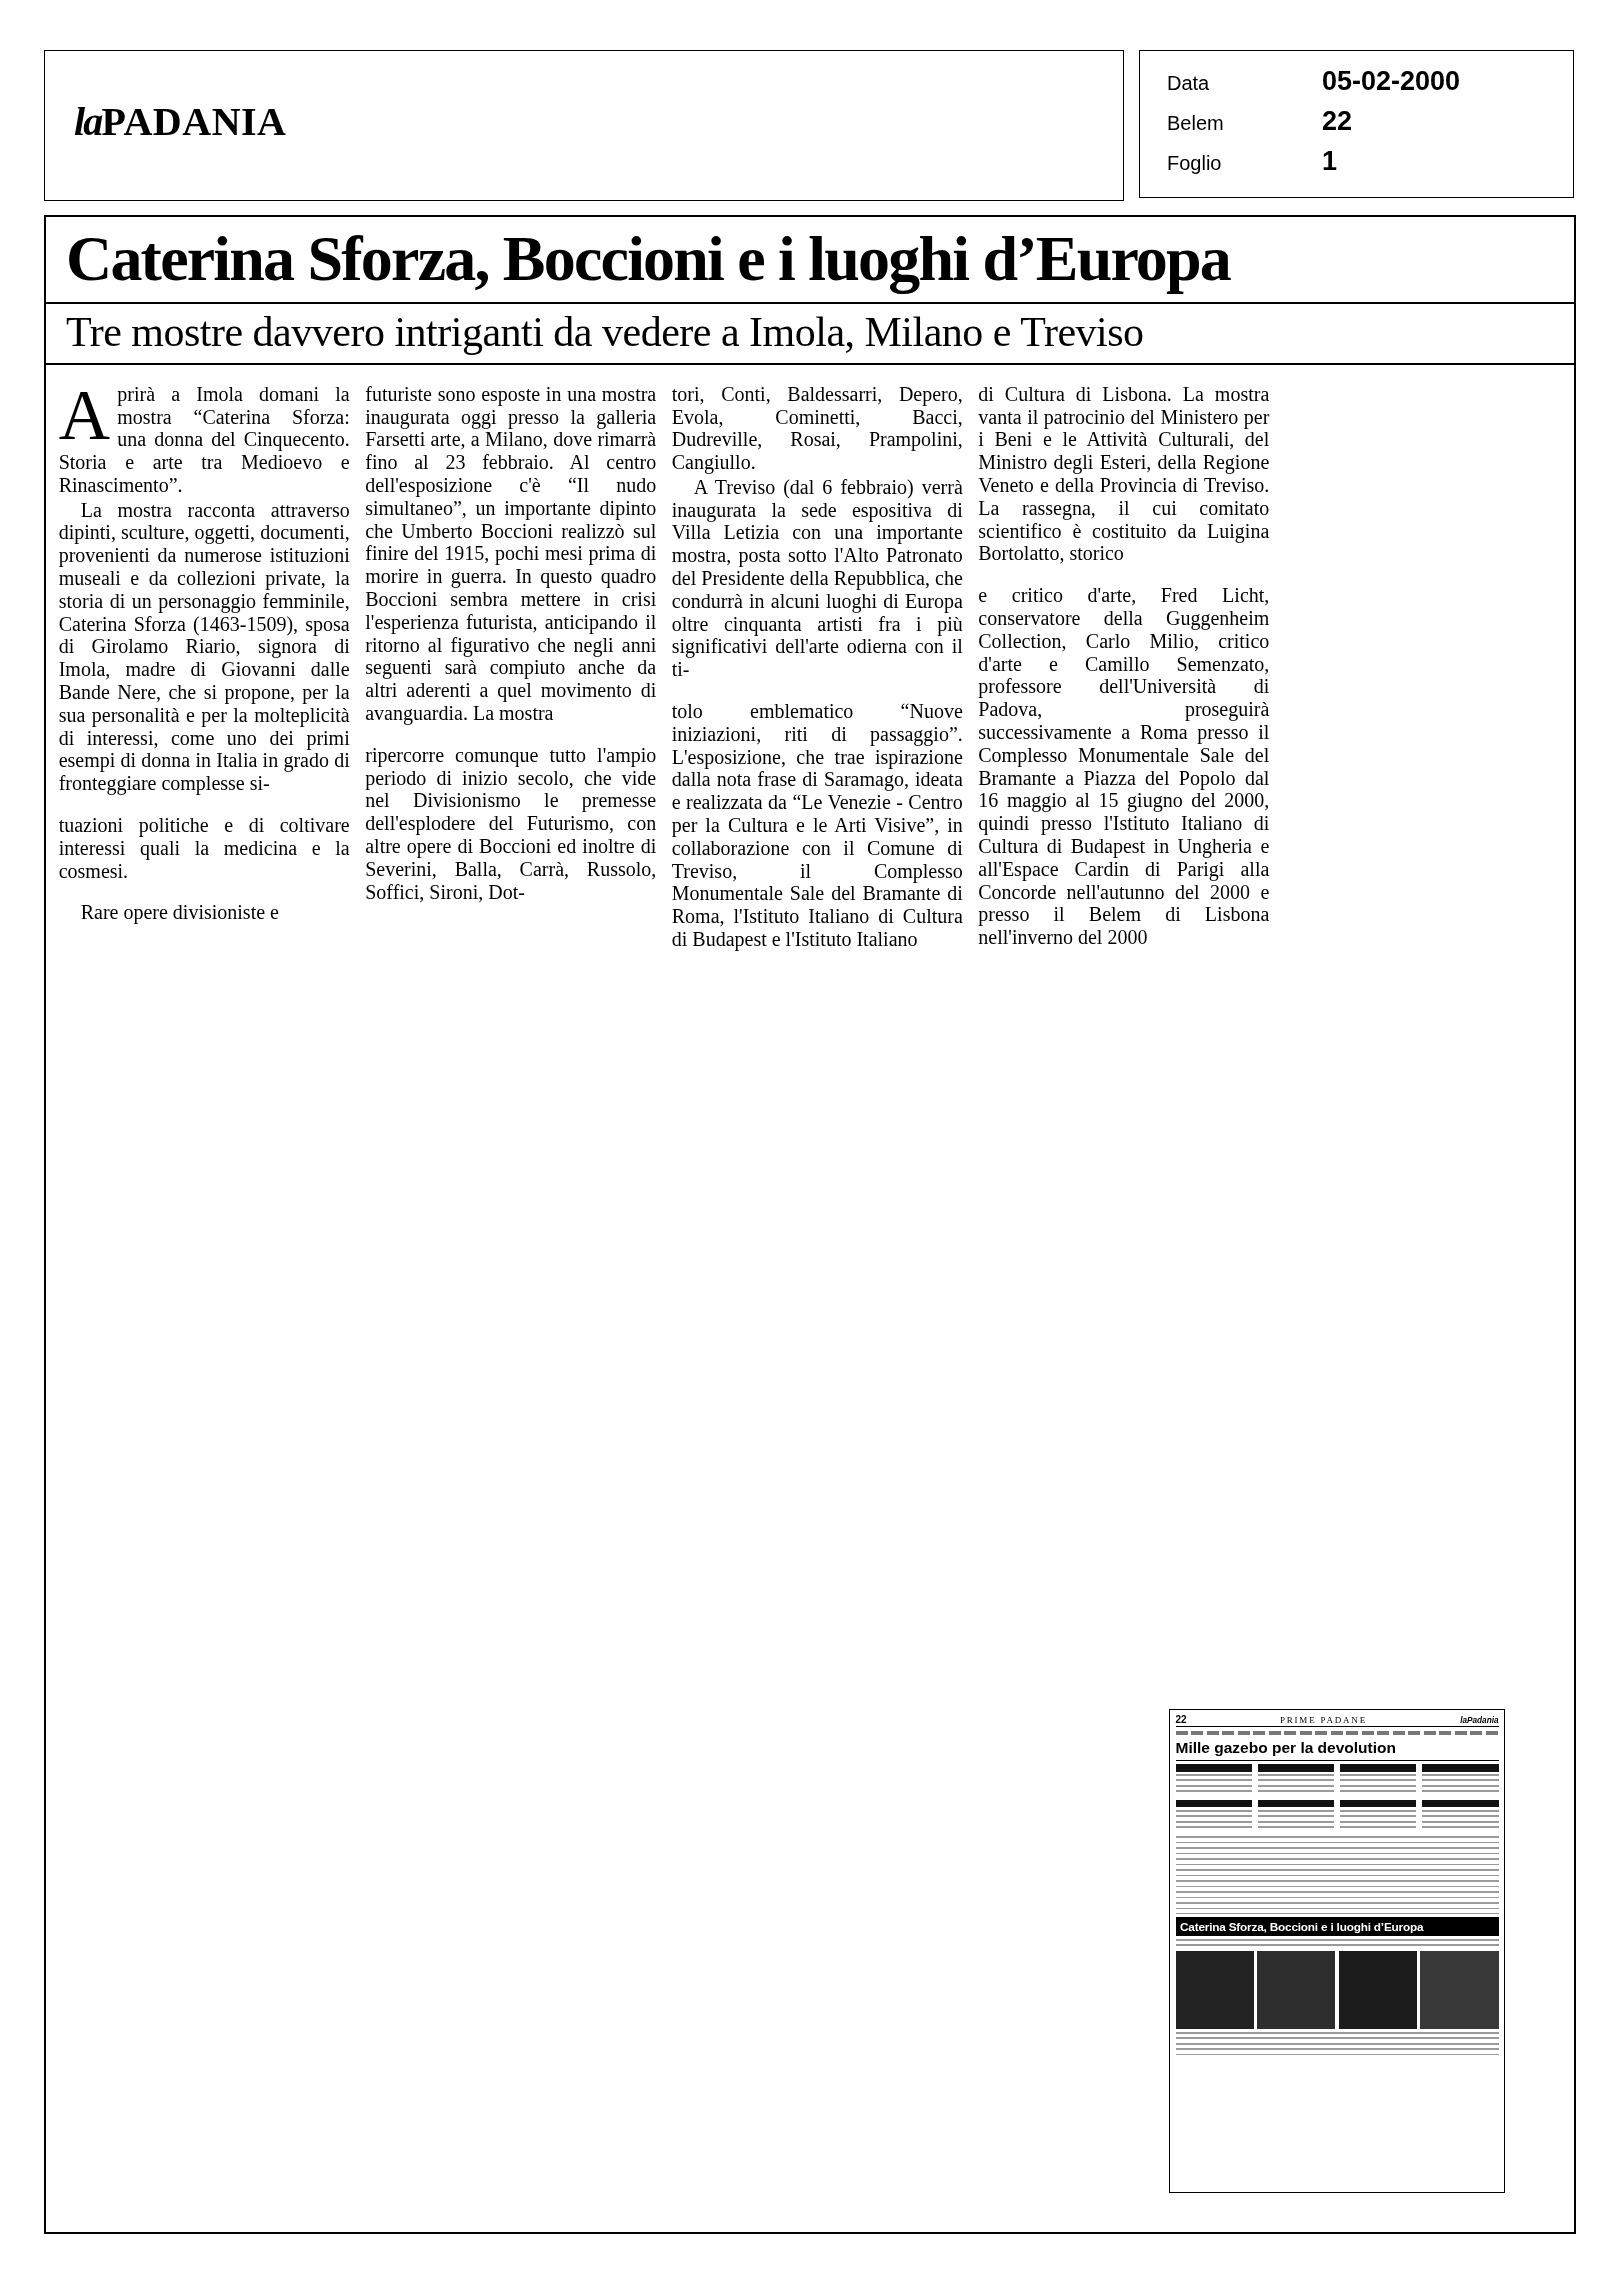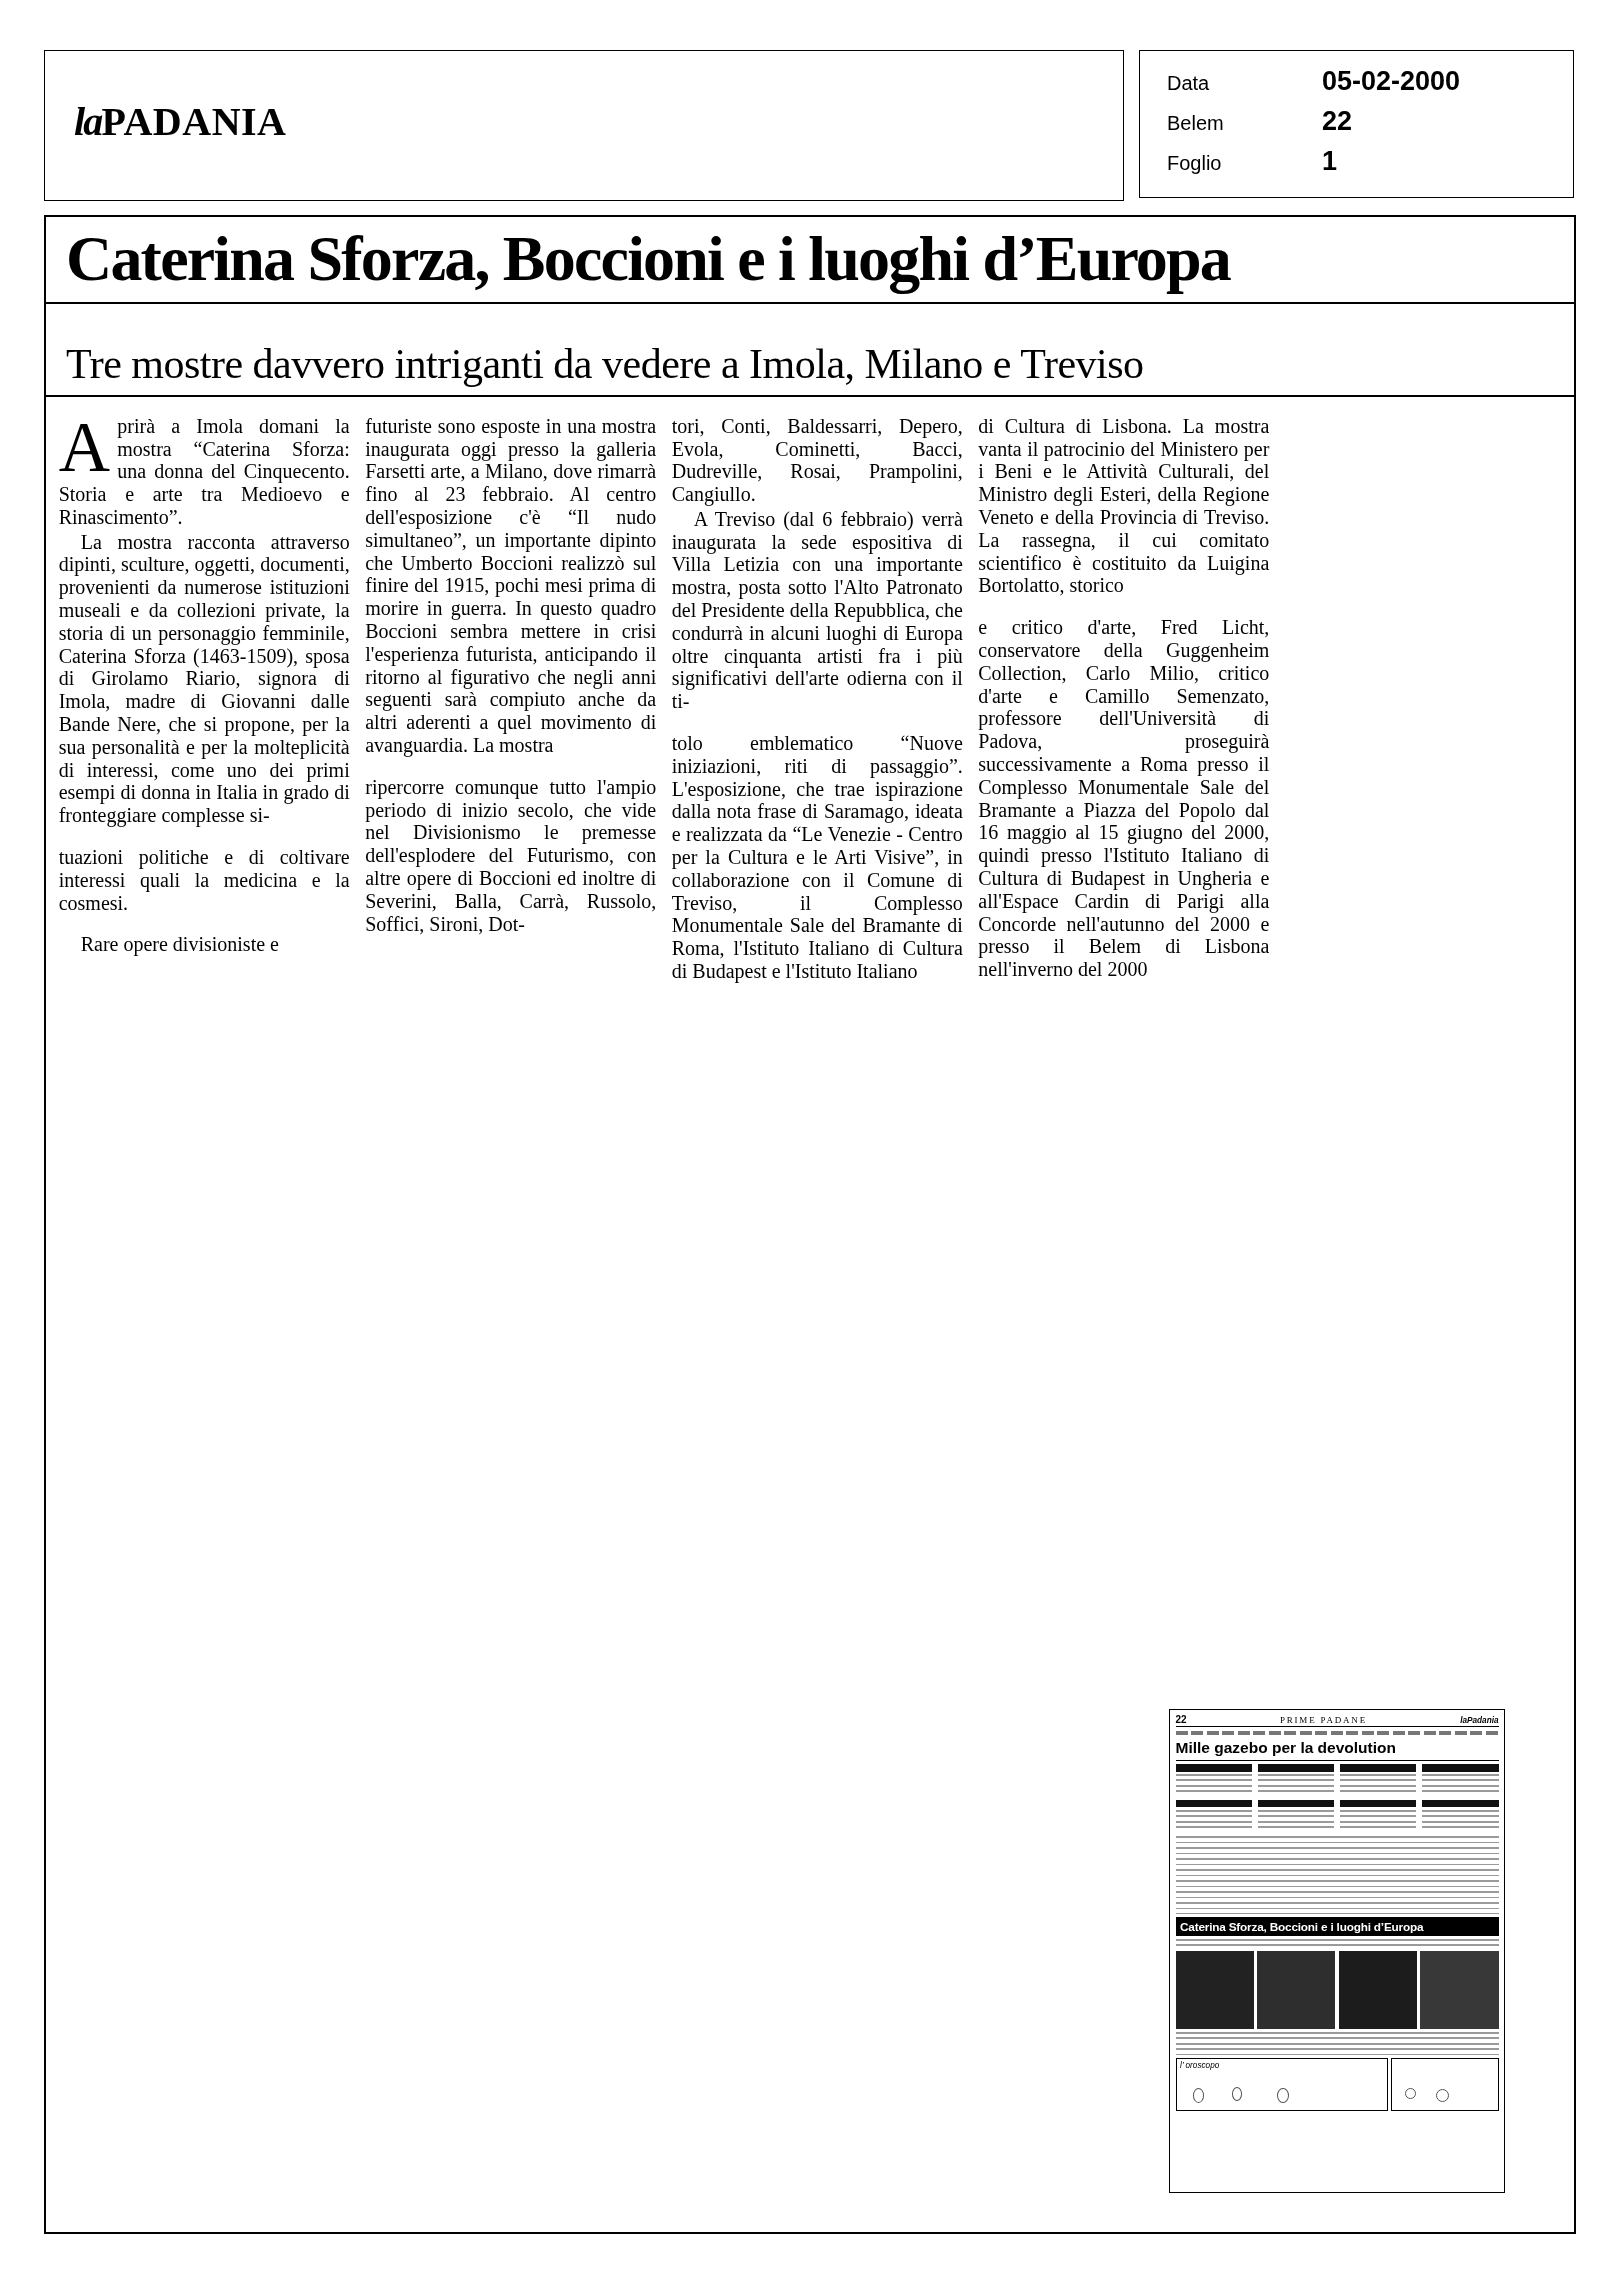--- a/index.html
+++ b/index.html
@@ -26,21 +26,21 @@
   
   .main-frame{
     position:absolute;left:44px;top:215px;width:1532px;height:2019px;
     border:2.7px solid #000;box-sizing:border-box;background:#fff;
   }
   .art-head{border-bottom:2.7px solid #000;padding:9px 20px 11px;}
   .headline{
     margin:0;font-family:"Liberation Serif",serif;font-weight:bold;
     font-size:64px;line-height:1.02;letter-spacing:-1.8px;white-space:nowrap;
   }
-  .sub-wrap{border-bottom:2.7px solid #000;padding:5.5px 20px 9px;margin-top:32px;}
+  .sub-wrap{border-bottom:2.7px solid #000;padding:5.5px 20px 9px;}
   .subhead{
     margin:0;font-family:"Liberation Serif",serif;font-weight:normal;
     font-size:42px;line-height:1.05;letter-spacing:-0.5px;white-space:nowrap;
   }
   .columns{
     display:flex;gap:15.5px;padding:18px 12.7px 0;width:1236px;box-sizing:border-box;
   }
   .col{width:295px;font-size:20px;line-height:1.14;text-align:justify;hyphens:auto;}
   .col p{margin:0 0 1.8px;}
   .col p.indent{text-indent:22px;}
@@ -210,31 +210,19 @@
 
       <div class="t-photos">
         <div class="t-photo"></div>
         <div class="t-photo"></div>
         <div class="t-photo"></div>
         <div class="t-photo"></div>
       </div>
 
       <div class="fauxtext t-midlines"></div>
 
-      <div class="t-comics">
-        <div class="t-comic wide">
-          <span class="t-comic-label">l’ oroscopo</span>
-          <span class="doodle d1"></span>
-          <span class="doodle d2"></span>
-          <span class="doodle d3"></span>
-        </div>
-        <div class="t-comic narrow">
-          <span class="doodle d4"></span>
-          <span class="doodle d5"></span>
-        </div>
-      </div>
     </div>
 
 
   </div>
 
 </div>
 
 
 </body></html>

